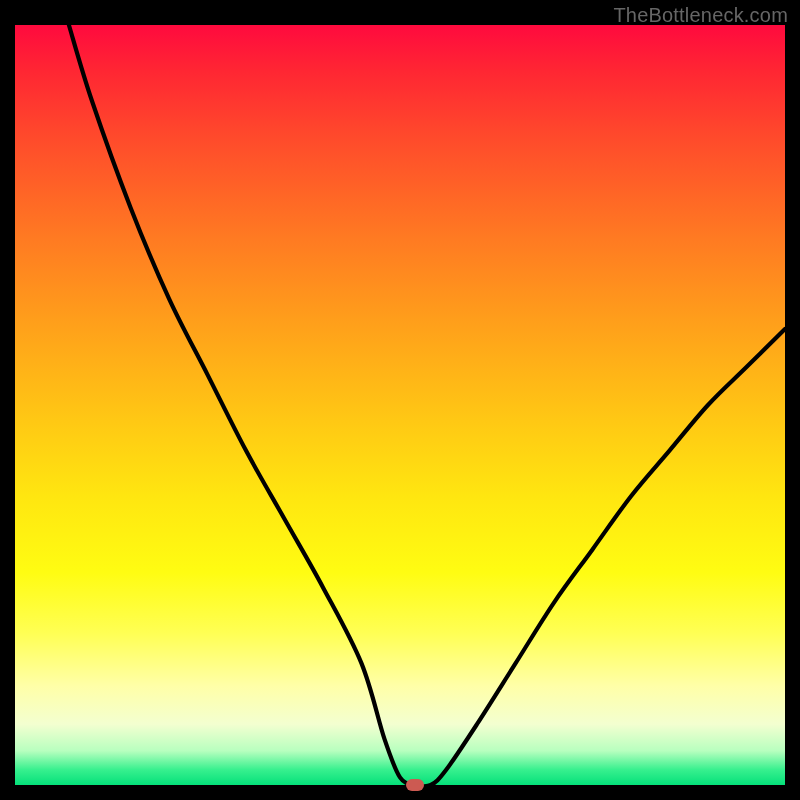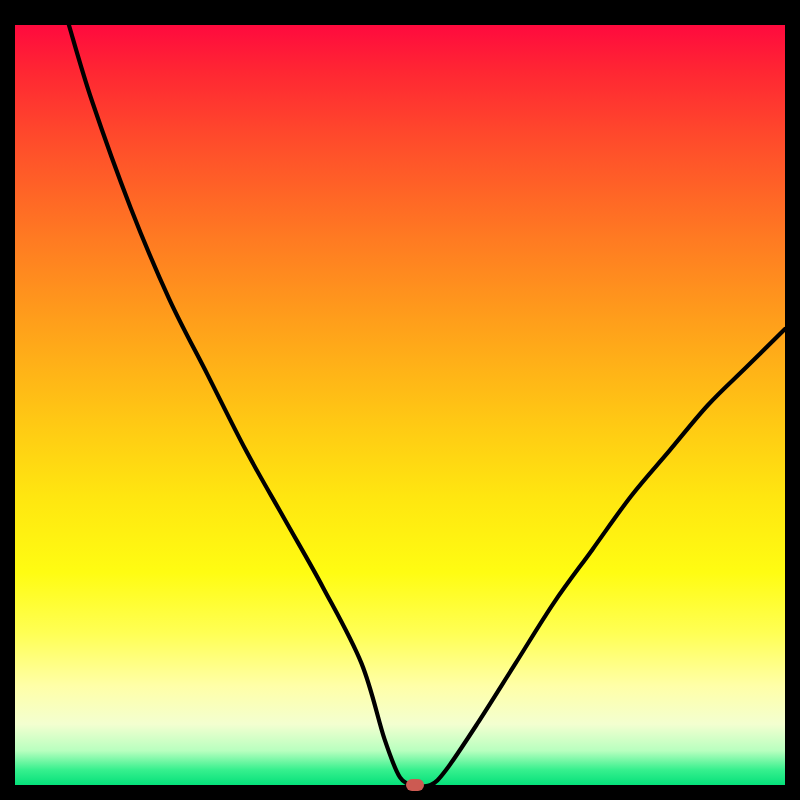--- a/index.html
+++ b/index.html
@@ -65,20 +65,21 @@
     border-radius: 6px;
     background: #cc5a52;
     transform: translate(-50%, -50%);
   }
 </style>
 </head>
 <body>
 
 <div class="outer">
 
+  <div class="watermark">TheBottleneck.com</div>
 
   <div class="plot">
 
     <svg class="curve" viewBox="0 0 770 760" preserveAspectRatio="none">
       <path id="curve-path" fill="none" stroke="#000" stroke-width="4.2" stroke-linecap="round" d="M 53.90 0.00 C 57.75 12.67, 66.73 45.60, 77.00 76.00 C 87.27 106.40, 102.67 149.47, 115.50 182.40 C 128.33 215.33, 141.17 245.73, 154.00 273.60 C 166.83 301.47, 179.67 324.27, 192.50 349.60 C 205.33 374.93, 218.17 401.53, 231.00 425.60 C 243.83 449.67, 256.67 471.20, 269.50 494.00 C 282.33 516.80, 295.17 538.33, 308.00 562.40 C 320.83 586.47, 336.23 613.07, 346.50 638.40 C 356.77 663.73, 363.18 695.40, 369.60 714.40 C 376.02 733.40, 379.87 744.80, 385.00 752.40 C 390.13 760.00, 395.27 758.73, 400.40 760.00 C 405.53 761.27, 410.67 762.53, 415.80 760.00 C 420.93 757.47, 423.50 754.93, 431.20 744.80 C 438.90 734.67, 450.45 716.93, 462.00 699.20 C 473.55 681.47, 487.67 658.67, 500.50 638.40 C 513.33 618.13, 526.17 596.60, 539.00 577.60 C 551.83 558.60, 564.67 542.13, 577.50 524.40 C 590.33 506.67, 603.17 487.67, 616.00 471.20 C 628.83 454.73, 641.67 440.80, 654.50 425.60 C 667.33 410.40, 680.17 393.93, 693.00 380.00 C 705.83 366.07, 718.67 354.67, 731.50 342.00 C 744.33 329.33, 763.58 310.33, 770.00 304.00"></path>
     </svg>
 
     <div id="opt-marker" class="marker" style="left: 400.4px; top: 760px;"></div>
   </div>
 </div>

